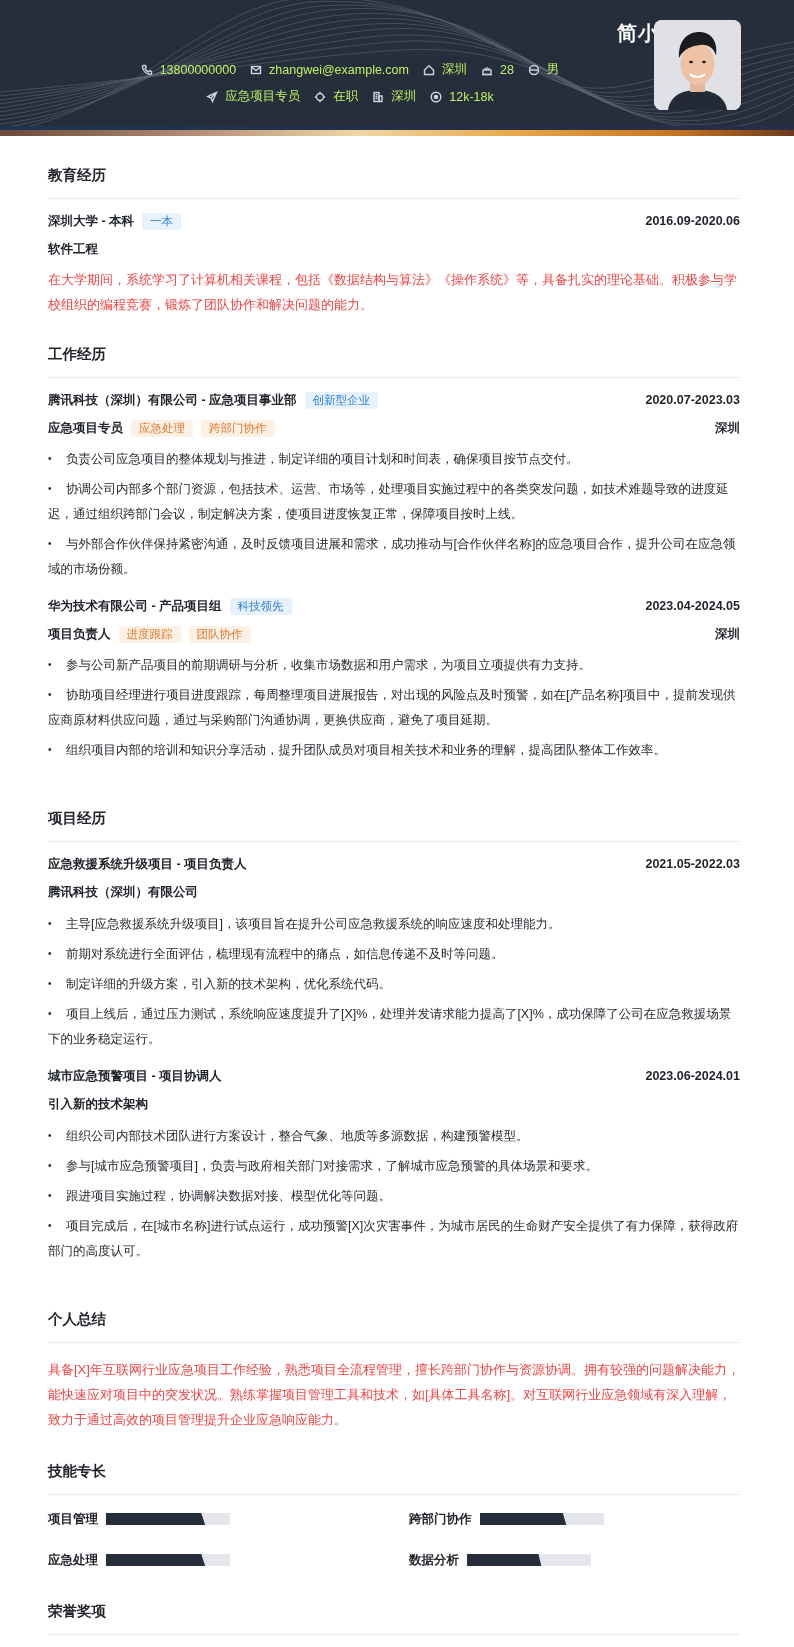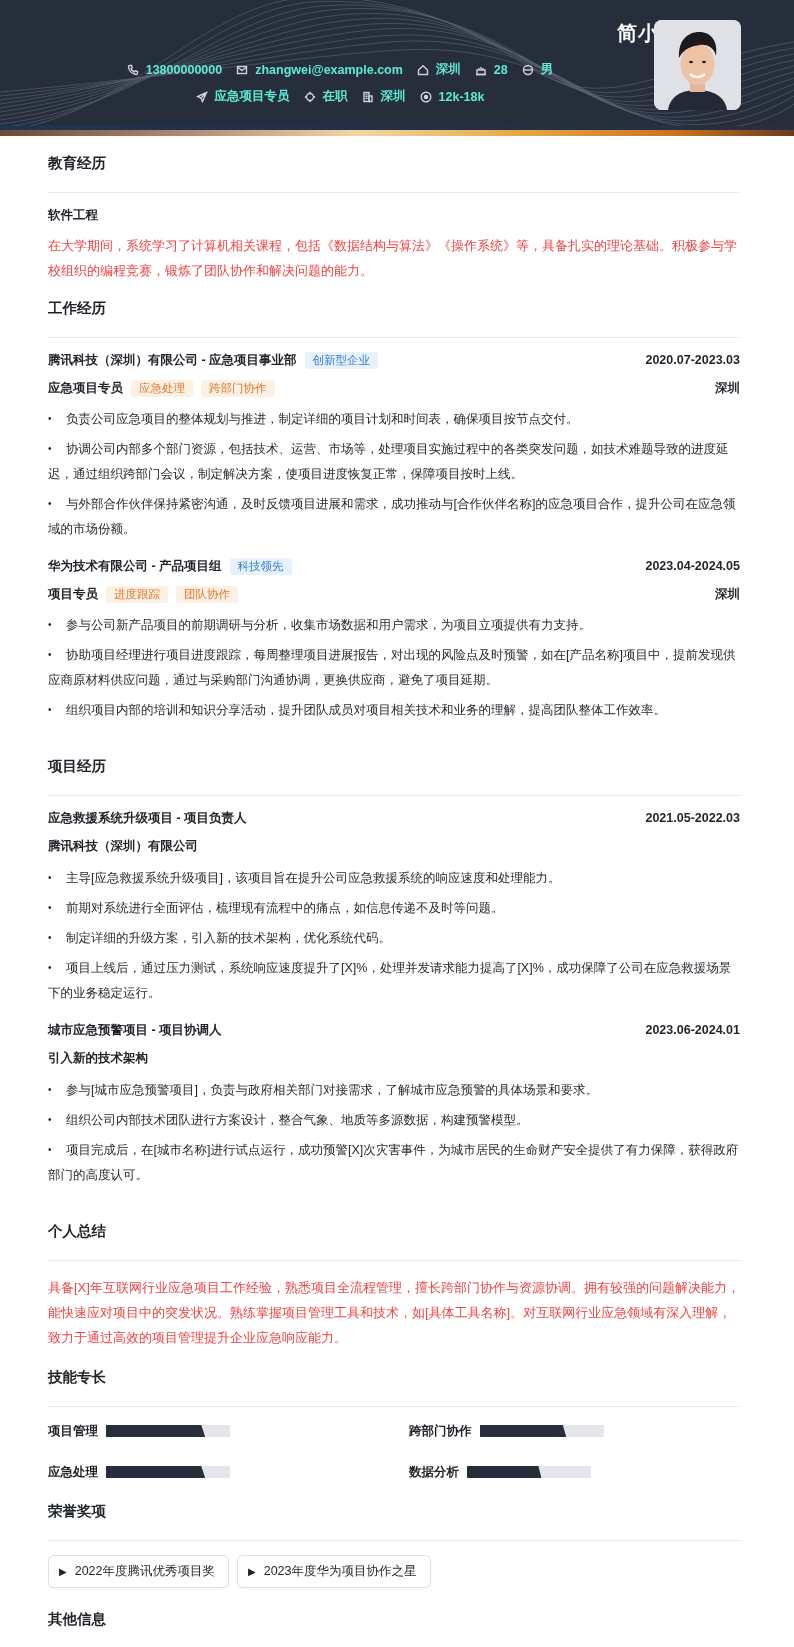--- a/index.html
+++ b/index.html
@@ -24,37 +24,38 @@
     }
     .header-strip-top {
       position: absolute; left: 0; bottom: 6px; width: 100%; height: 4px;
       background: linear-gradient(90deg, #1e3550, #22304a 50%, #2a2d45);
     }
     .name {
       position: absolute; left: 0; width: 680px; top: 20px; text-align: right;
       color: #ffffff; font-size: 20px; font-weight: bold; letter-spacing: 1px;
     }
     .info-row {
-      position: absolute; left: 0; width: 680px; text-align: center;
-      color: #5eead4; font-size: 12.5px;
-      display: flex; justify-content: center; align-items: center; gap: 14px; font-weight: bold;
+      position: absolute; left: 10px; width: 680px; text-align: center;
+      color: #bef264; font-size: 12.5px;
+      display: flex; justify-content: center; align-items: center; gap: 14px;
     }
     .info-row.r1 { top: 61px; }
     .info-row.r2 { top: 88px; }
     .info-item { display: inline-flex; align-items: center; gap: 7px; }
     .info-item svg { width: 12px; height: 12px; stroke: #cfd3da; fill: none; stroke-width: 1.4; }
     .photo {
       position: absolute; left: 654px; top: 20px; width: 87px; height: 90px;
       border-radius: 8px; background: #dfe1e6; overflow: hidden;
     }
     .content { padding: 0 54px 0 48px; }
     .section-title {
       font-size: 14.5px; font-weight: bold; color: #1f2329;
-      padding-bottom: 19px; border-bottom: 1px solid #e8eaee;
+      padding-bottom: 13px; border-bottom: 1px solid #e8eaee;
       margin-bottom: 14px;
+      margin-top: 12px;
     }
     .section { padding-top: 20px; }
     .row-between {
       display: flex; justify-content: space-between; align-items: center;
       margin-bottom: 12px; height: 16px;
     }
     .bold { font-weight: bold; font-size: 12.5px; }
     .date { font-weight: bold; font-size: 12.5px; }
     .tag {
       display: inline-block; font-size: 11.5px; padding: 1px 8px; margin-left: 8px;
@@ -192,20 +193,26 @@
       <ellipse cx="37" cy="42" rx="2" ry="1.3" fill="#2a2020"></ellipse>
       <ellipse cx="50" cy="42" rx="2" ry="1.3" fill="#2a2020"></ellipse>
     </svg>
   </div>
 </div>
 
 <div class="content">
 
   <div class="section" style="padding-top:18px;">
     <div class="section-title">教育经历</div>
+    <div class="row-between">
+      <span class="bold">
+        <span>深圳大学 - 本科</span><span class="tag blue">一本</span>
+      </span>
+      <span class="date">2016.09-2020.06</span>
+    </div>
     <div class="bold" style="margin-bottom:9px;">软件工程</div>
     <div class="para">在大学期间，系统学习了计算机相关课程，包括《数据结构与算法》《操作系统》等，具备扎实的理论基础。积极参与学校组织的编程竞赛，锻炼了团队协作和解决问题的能力。</div>
   </div>
 
   <div class="section" style="padding-top:16px;">
     <div class="section-title">工作经历</div>
 
     <div class="entry">
       <div class="row-between">
         <span class="bold">
@@ -228,21 +235,21 @@
 
     <div class="entry">
       <div class="row-between">
         <span class="bold">
           <span>华为技术有限公司 - 产品项目组</span><span class="tag blue">科技领先</span>
         </span>
         <span class="date">2023.04-2024.05</span>
       </div>
       <div class="row-between" style="margin-bottom:10px;">
         <span class="bold">
-          <span>项目专员</span><span class="tag orange">进度跟踪</span><span class="tag orange">团队协作</span>
+          <span>项目负责人</span><span class="tag orange">进度跟踪</span><span class="tag orange">团队协作</span>
         </span>
         <span class="bold">深圳</span>
       </div>
       <ul class="bullets">
         <li><span class="dot">•</span><span>参与公司新产品项目的前期调研与分析，收集市场数据和用户需求，为项目立项提供有力支持。</span></li>
         <li><span class="dot">•</span><span>协助项目经理进行项目进度跟踪，每周整理项目进展报告，对出现的风险点及时预警，如在[产品名称]项目中，提前发现供应商原材料供应问题，通过与采购部门沟通协调，更换供应商，避免了项目延期。</span></li>
         <li><span class="dot">•</span><span>组织项目内部的培训和知识分享活动，提升团队成员对项目相关技术和业务的理解，提高团队整体工作效率。</span></li>
       </ul>
     </div>
   </div>
@@ -264,22 +271,23 @@
       </ul>
     </div>
 
     <div class="entry">
       <div class="row-between">
         <span class="bold">城市应急预警项目 - 项目协调人</span>
         <span class="date">2023.06-2024.01</span>
       </div>
       <div class="bold" style="margin-bottom:10px;">引入新的技术架构</div>
       <ul class="bullets">
+        <li><span class="dot">•</span><span>组织公司内部技术团队进行方案设计，整合气象、地质等多源数据，构建预警模型。</span></li>
         <li><span class="dot">•</span><span>参与[城市应急预警项目]，负责与政府相关部门对接需求，了解城市应急预警的具体场景和要求。</span></li>
-        <li><span class="dot">•</span><span>组织公司内部技术团队进行方案设计，整合气象、地质等多源数据，构建预警模型。</span></li>
+        <li><span class="dot">•</span><span>跟进项目实施过程，协调解决数据对接、模型优化等问题。</span></li>
         <li><span class="dot">•</span><span>项目完成后，在[城市名称]进行试点运行，成功预警[X]次灾害事件，为城市居民的生命财产安全提供了有力保障，获得政府部门的高度认可。</span></li>
       </ul>
     </div>
   </div>
 
   <div class="section" style="padding-top:18px;">
     <div class="section-title">个人总结</div>
     <div class="para">具备[X]年互联网行业应急项目工作经验，熟悉项目全流程管理，擅长跨部门协作与资源协调。拥有较强的问题解决能力，能快速应对项目中的突发状况。熟练掌握项目管理工具和技术，如[具体工具名称]。对互联网行业应急领域有深入理解，致力于通过高效的项目管理提升企业应急响应能力。</div>
   </div>
 

